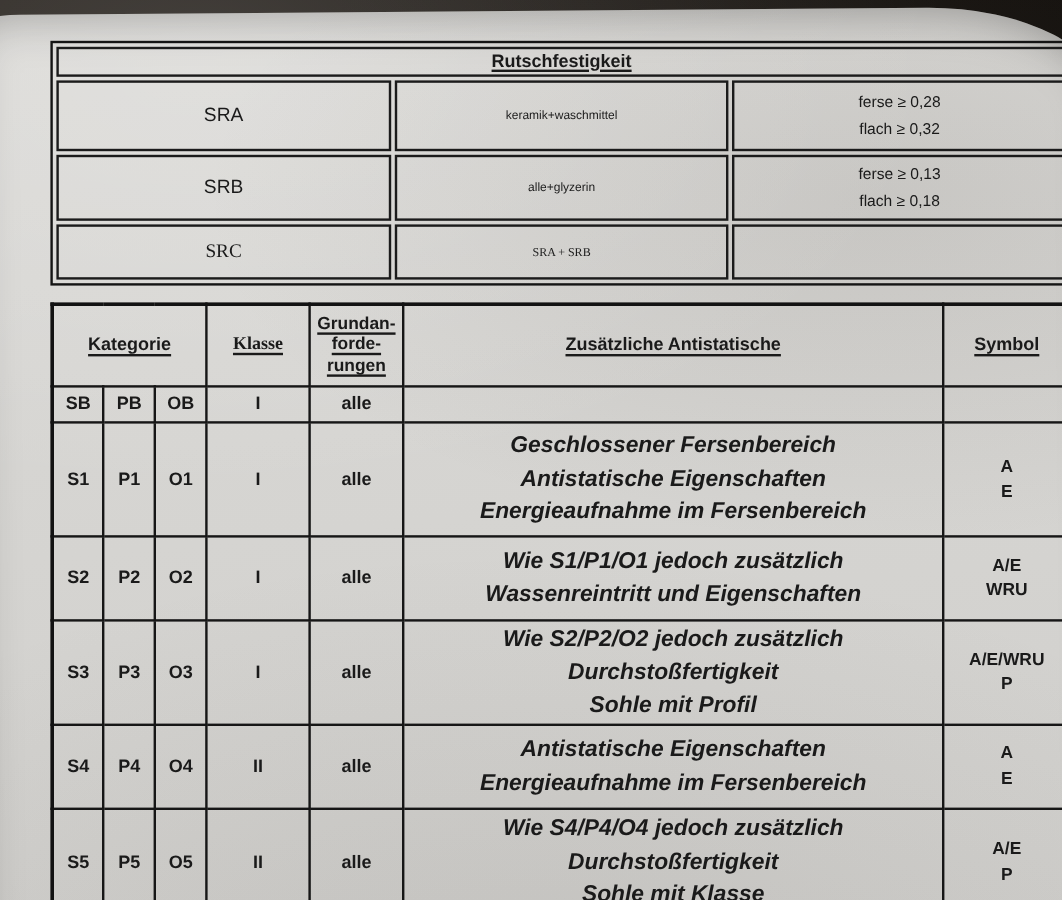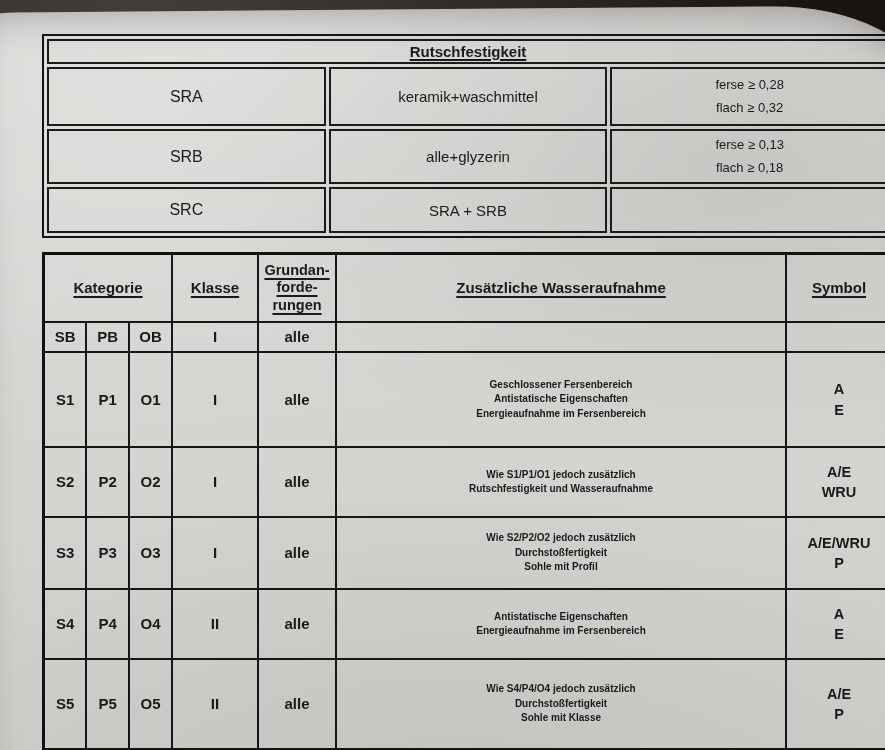--- a/index.html
+++ b/index.html
@@ -34,49 +34,49 @@
   
   .t1{
     margin:34px 0 0 14px;width:852px;
     border-collapse:separate;border-spacing:3px;
     border:2px solid #141414;
   }
   .t1 td{border:2px solid #1b1b1b;text-align:center;vertical-align:middle;}
   .t1 .title-cell{height:19px;font-weight:bold;font-size:15px;}
   .t1 .title-cell span{text-decoration:underline;text-decoration-thickness:2px;text-underline-offset:2px;}
   .t1 .c-code{width:206px;font-size:16px;}
-  .t1 .c-test{width:532px;font-size:15px;}
+  .t1 .c-test{width:532px;font-size:10px;}
   .t1 .c-req{width:96px;font-size:13px;white-space:pre-line;line-height:1.75;text-align:center;}
   .t1 .r1 td{height:53px;}
   .t1 .r2 td{height:49px;}
-  .t1 .r3 td{height:40px;}
+  .t1 .r3 td{height:40px;font-family:Liberation Serif, serif;}
   
   .t2{
     margin:14px 0 0 14px;width:852px;
     border-collapse:collapse;
     border:3px solid #121212;
   }
   .t2 td{
     border:2px solid #161616;text-align:center;vertical-align:middle;
     font-weight:bold;font-size:15px;line-height:1.3;
   }
   .t2 .w-s{width:48px;}.t2 .w-p{width:44px;}.t2 .w-o{width:48px;}
-  .t2 .w-k{width:82px;}.t2 .w-g{width:74px;}
+  .t2 .w-k{width:82px;font-family:Liberation Serif, serif;}.t2 .w-g{width:74px;}
   .t2 .w-z{width:446px;}.t2 .w-sym{width:102px;}
   .t2 .hdr{text-decoration:underline;text-decoration-thickness:2px;text-underline-offset:3px;}
   .t2 .multiline{white-space:pre-line;}
   .t2 .hrow td{height:64px;}
   .t2 .hrow .grund{font-size:14.5px;line-height:1.2;}
   .t2 .rb td{height:26px;}
   .t2 .r1 td{height:91px;}
   .t2 .r2 td{height:66px;}
   .t2 .r3 td{height:68px;}
   .t2 .r4 td{height:66px;}
   .t2 .r5 td{height:86px;}
-  .t2 .zus{font-size:10px;line-height:1.45;}
+  .t2 .zus{font-size:19px;line-height:1.45;font-style:italic;}
   .t2 .sym{font-size:14.5px;line-height:1.4;}
 </style>
 </head>
 <body>
 
 <div class="photo">
   <div class="page"></div>
   <div class="shade"></div>
 
   <div class="content">
@@ -109,21 +109,21 @@
       </table>
 
     <table class="t2">
       <tbody>
           <tr class="hrow">
         <td colspan="3" class="hdr">Kategorie</td>
         <td class="w-k hdr">Klasse</td>
         <td class="w-g hdr grund multiline">Grundan-
 forde-
 rungen</td>
-        <td class="w-z hdr">Zusätzliche Wasseraufnahme</td>
+        <td class="w-z hdr">Zusätzliche Antistatische</td>
         <td class="w-sym hdr">Symbol</td>
       </tr>
 
       <tr class="rb">
         <td class="w-s">SB</td>
         <td class="w-p">PB</td>
         <td class="w-o">OB</td>
         <td>I</td>
         <td>alle</td>
         <td class="zus multiline"></td>
@@ -143,21 +143,21 @@
 E</td>
       </tr>
 
       <tr class="r2">
         <td>S2</td>
         <td>P2</td>
         <td>O2</td>
         <td>I</td>
         <td>alle</td>
         <td class="zus multiline">Wie S1/P1/O1 jedoch zusätzlich
-Rutschfestigkeit und Wasseraufnahme</td>
+Wassenreintritt und Eigenschaften</td>
         <td class="sym multiline">A/E
 WRU</td>
       </tr>
 
       <tr class="r3">
         <td>S3</td>
         <td>P3</td>
         <td>O3</td>
         <td>I</td>
         <td>alle</td>

